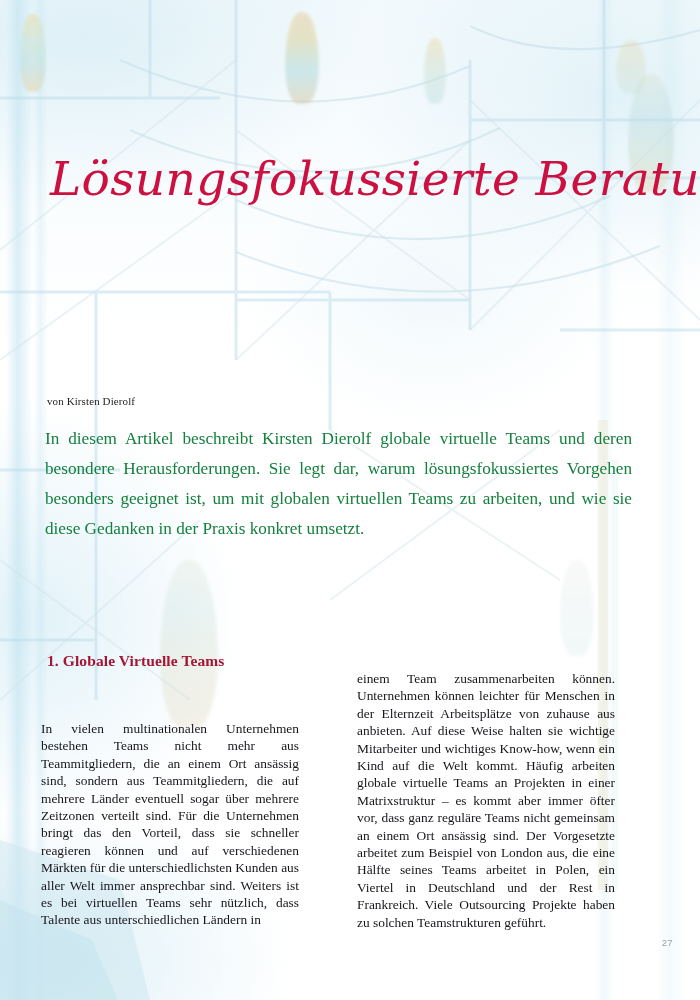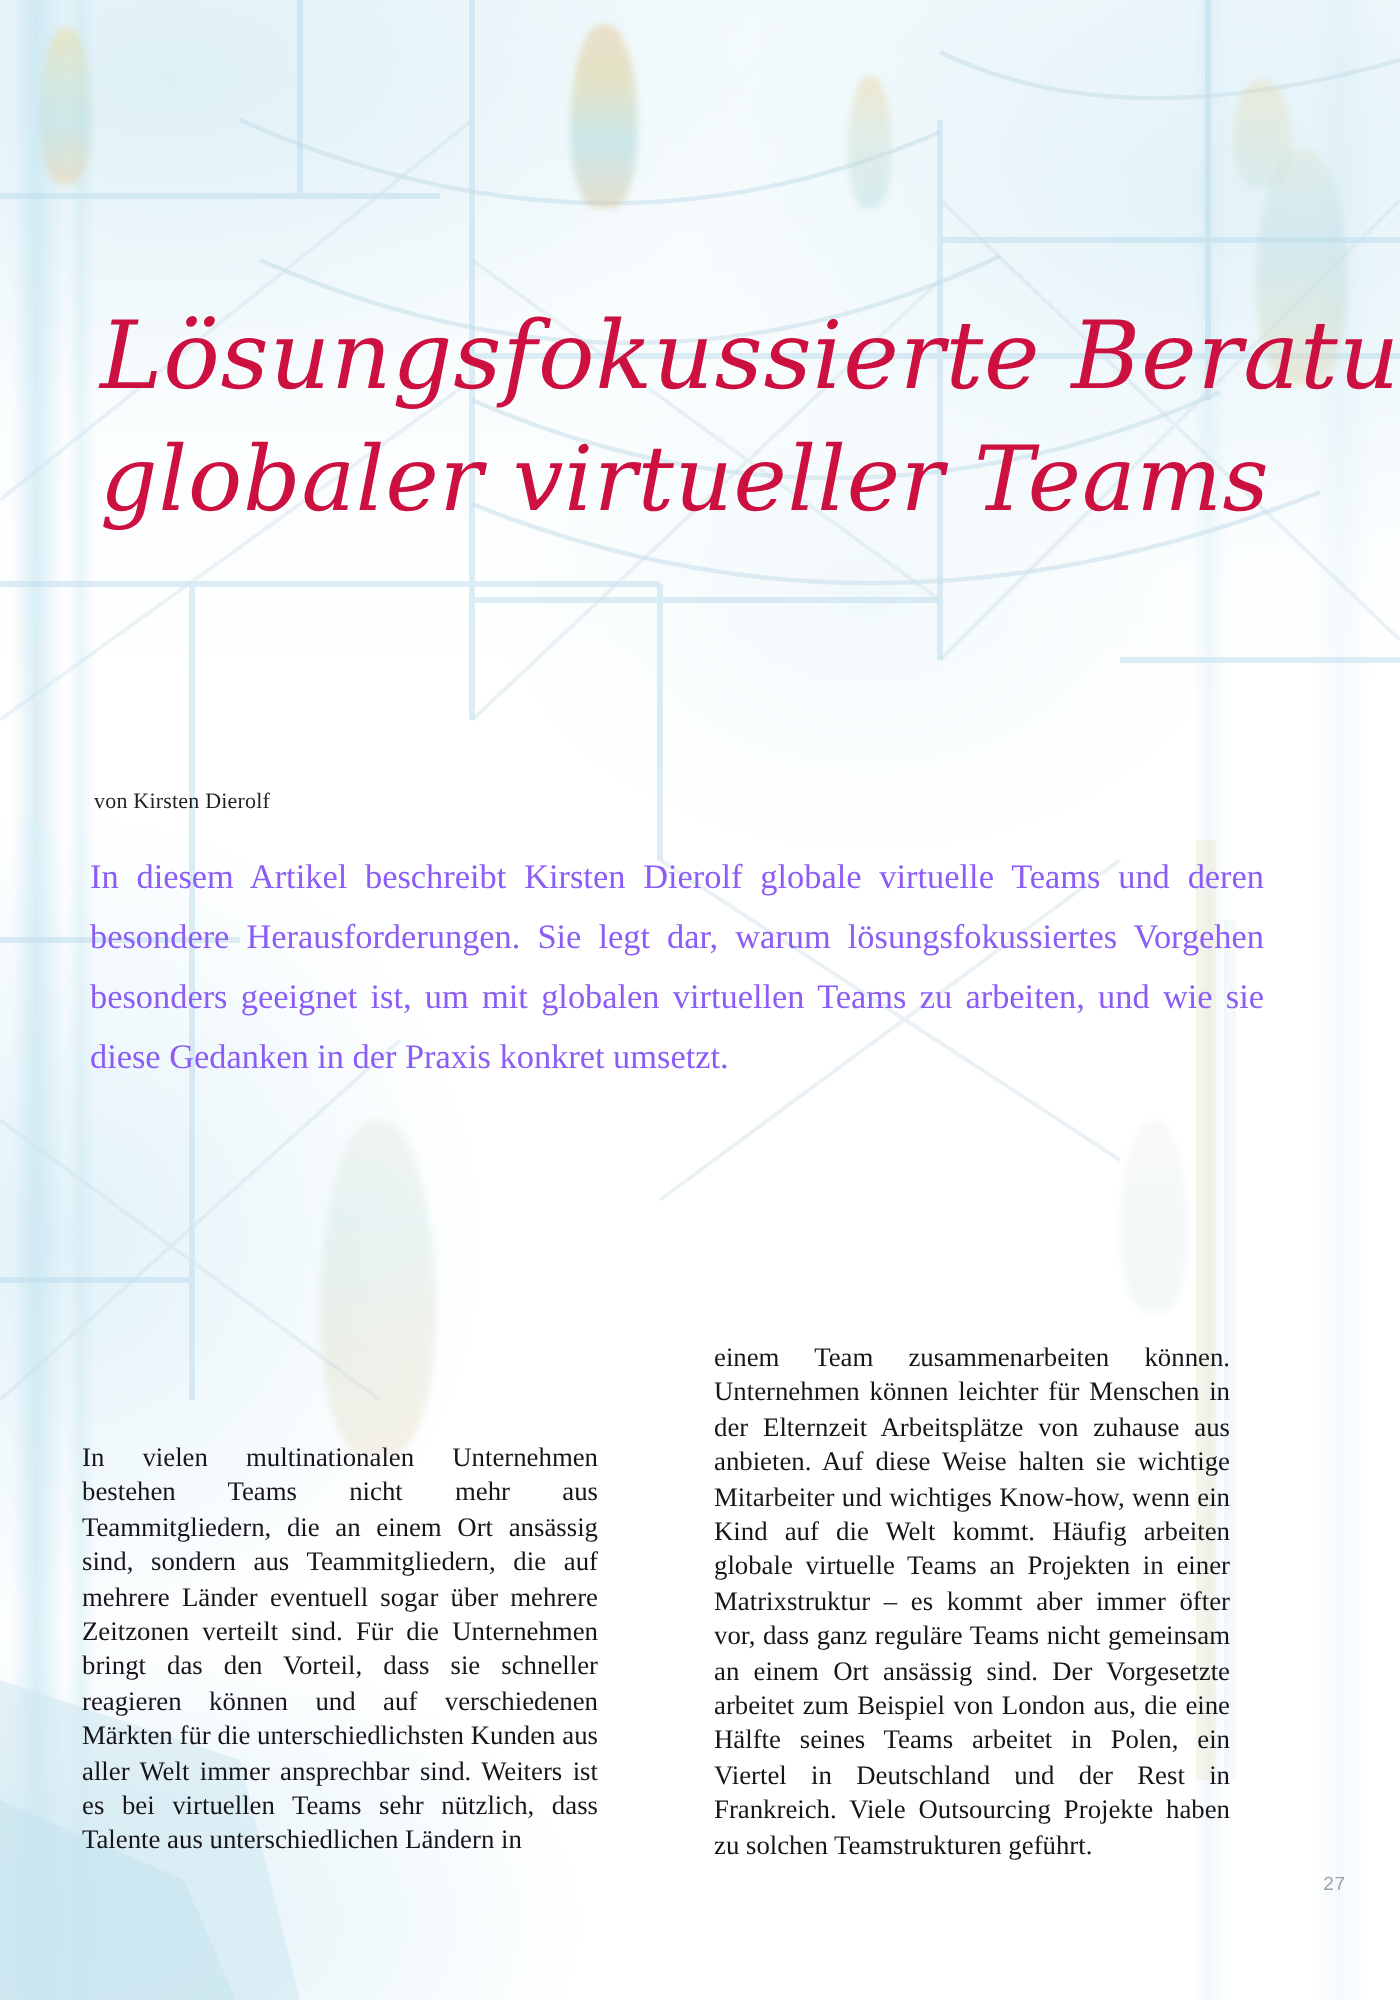--- a/index.html
+++ b/index.html
@@ -99,21 +99,21 @@
   }
 
   .lead {
     position: absolute;
     left: 45px;
     top: 424px;
     width: 587px;
     font-family: "Liberation Serif", serif;
     font-size: 17.2px;
     line-height: 30px;
-    color: #8b5cf6;
+    color: #15803d;
     text-align: justify;
     text-justify: inter-word;
   }
 
   .h1 {
     position: absolute;
     left: 47px;
     top: 652px;
     font-family: "Liberation Serif", serif;
     font-weight: bold;
@@ -224,27 +224,27 @@
     <div class="fig f2"></div>
     <div class="fig f3"></div>
     <div class="fig f4"></div>
     <div class="fig f5"></div>
     <div class="fig f6"></div>
     <div class="fig f7"></div>
   </div>
 
   <div class="title-block">
     <div class="title-line l1">Lösungsfokussierte Beratung</div>
-    <div class="title-line l2">globaler virtueller Teams</div>
   </div>
 
   <div class="byline">von Kirsten Dierolf</div>
 
   <div class="lead">In diesem Artikel beschreibt Kirsten Dierolf globale virtuelle Teams und deren besondere Herausforderungen. Sie legt dar, warum lösungsfokussiertes Vorgehen besonders geeignet ist, um mit globalen virtuellen Teams zu arbeiten, und wie sie diese Gedanken in der Praxis konkret umsetzt.</div>
 
+  <div class="h1">1. Globale Virtuelle Teams</div>
 
   <div class="col left">
     <p>In vielen multinationalen Unternehmen bestehen Teams nicht mehr aus Teammitgliedern, die an einem Ort ansässig sind, sondern aus Teammitgliedern, die auf mehrere Länder eventuell sogar über mehrere Zeitzonen verteilt sind. Für die Unternehmen bringt das den Vorteil, dass sie schneller reagieren können und auf verschiedenen Märkten für die unterschiedlichsten Kunden aus aller Welt immer ansprechbar sind.  Weiters ist es bei virtuellen Teams sehr nützlich, dass Talente aus unterschiedlichen Ländern in</p>
   </div>
   <div class="col right">
     <p>einem Team zusammenarbeiten können. Unternehmen können leichter  für Menschen in der Elternzeit Arbeitsplätze von zuhause aus anbieten. Auf diese Weise halten sie wichtige Mitarbeiter und wichtiges Know-how, wenn ein Kind auf die Welt kommt. Häufig arbeiten globale virtuelle Teams an Projekten in einer Matrixstruktur – es kommt aber immer öfter vor, dass ganz reguläre Teams nicht gemeinsam an einem Ort ansässig sind. Der Vorgesetzte arbeitet zum Beispiel von London aus, die eine Hälfte seines Teams arbeitet in Polen, ein Viertel in Deutschland und der Rest in Frankreich. Viele Outsourcing Projekte haben zu solchen Teamstrukturen geführt.</p>
   </div>
 
   <div class="page-number">27</div>
 

